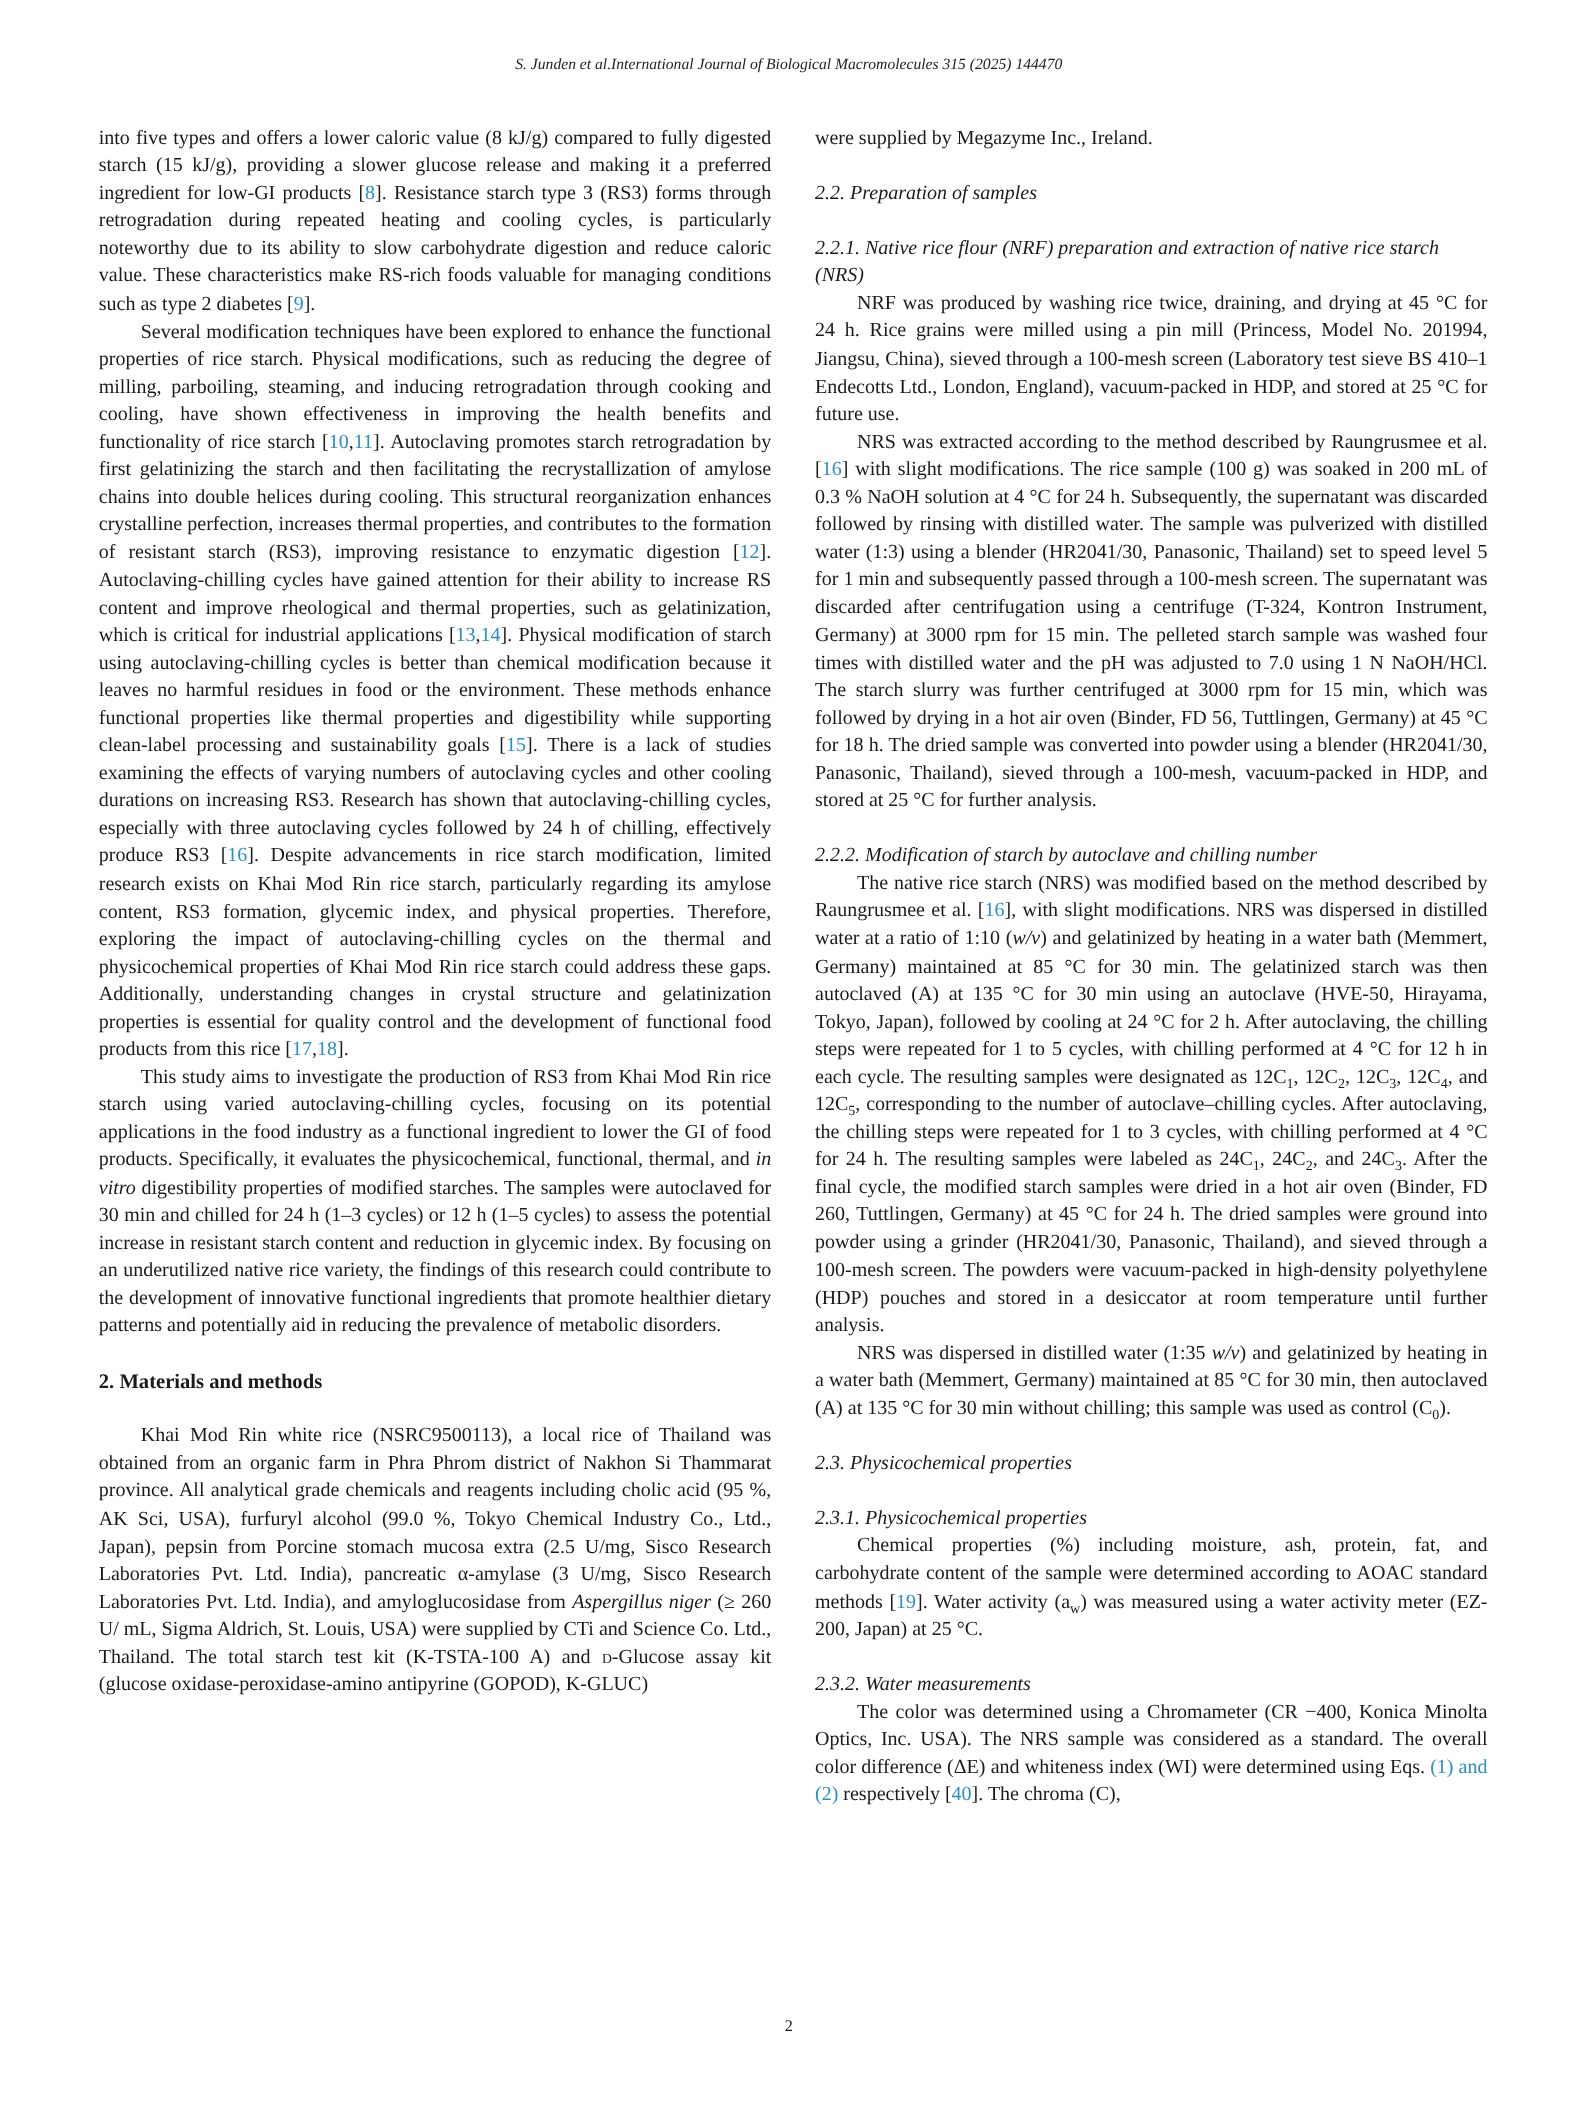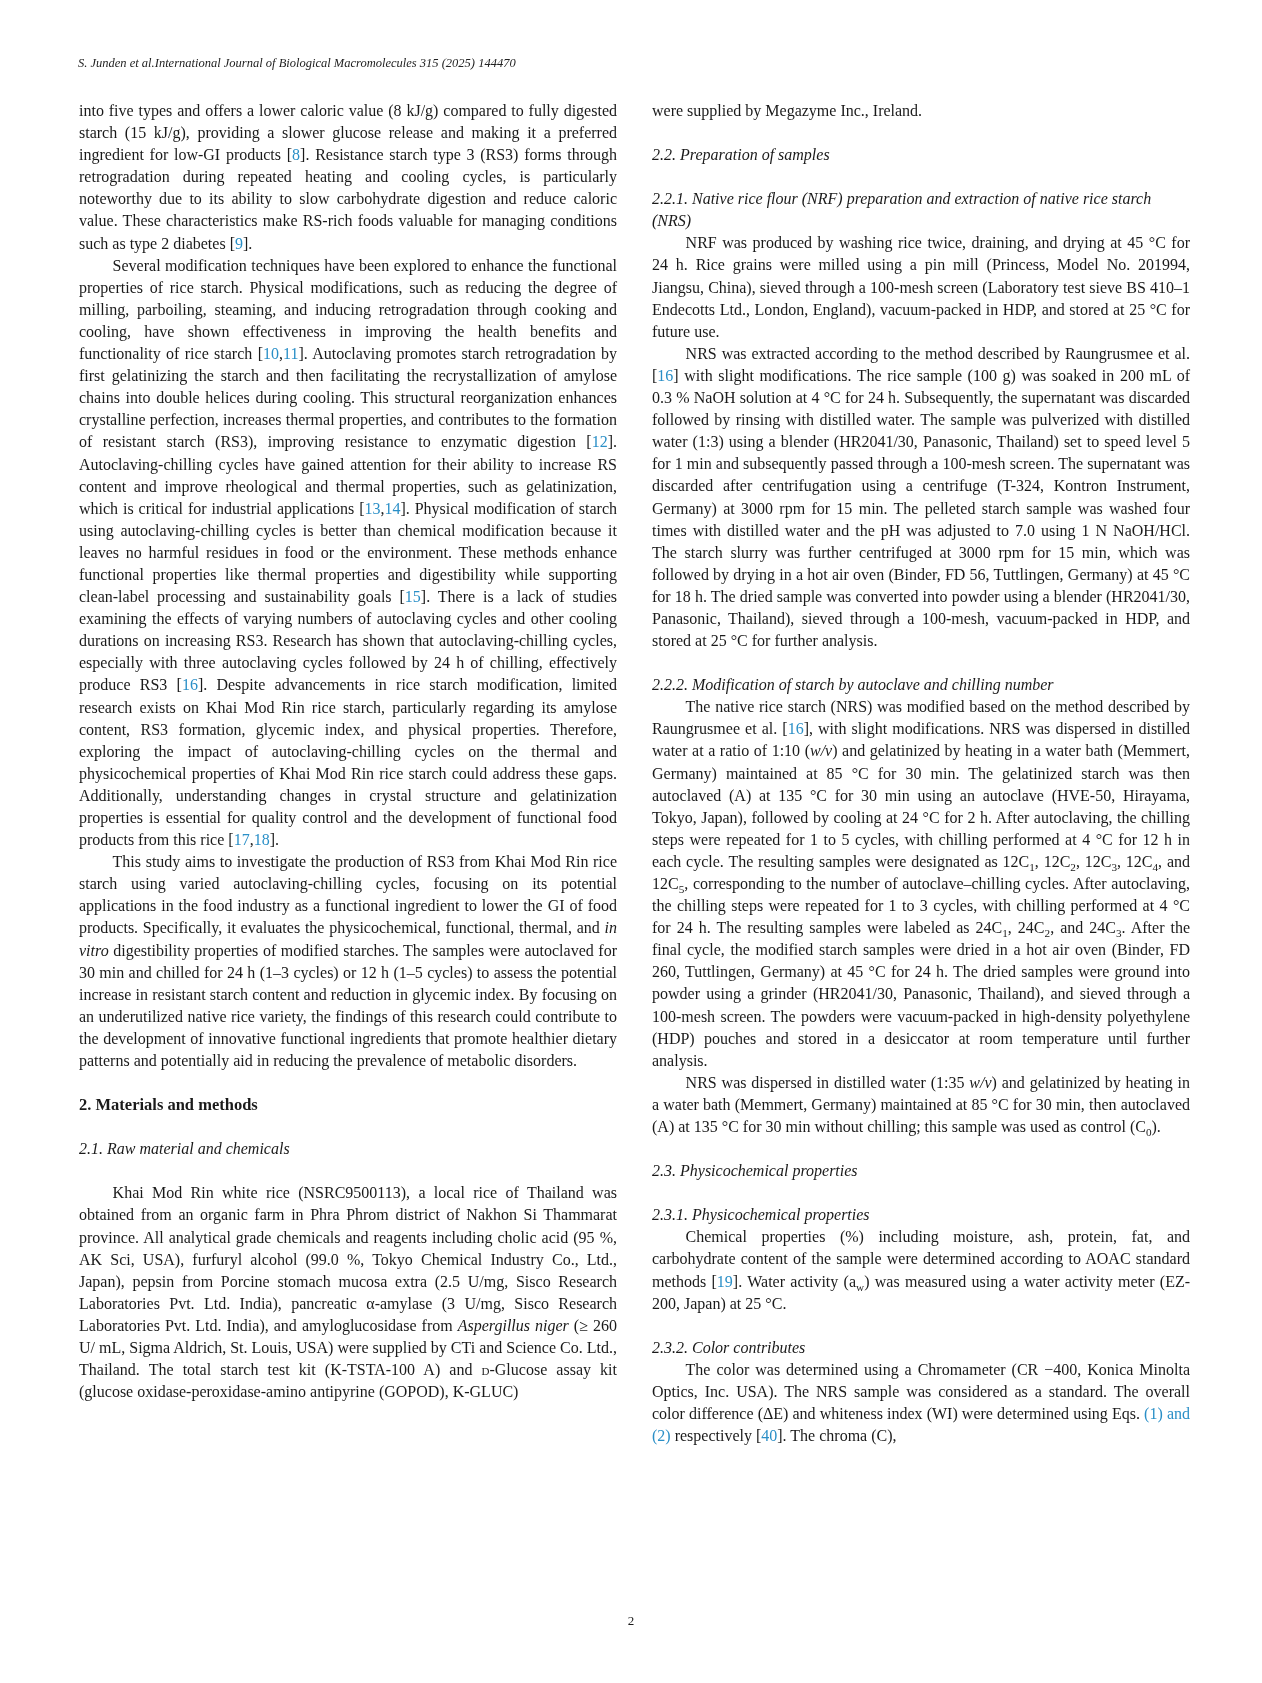--- a/index.html
+++ b/index.html
@@ -1,19 +1,19 @@
 <!DOCTYPE html>
 <html><head>
 <meta charset="utf-8">
 <style>
   html, body { margin: 0; padding: 0; background: #ffffff; }
   body { width: 1262px; height: 1683px; position: relative; overflow: hidden;
          font-family: "Liberation Serif", "DejaVu Serif", serif; color: #1a1a1a; }
   .running-head { position: absolute; top: 44px; left: 78px; right: 78px;
-         font-style: italic; font-size: 12.5px; color: #222; display: flex; justify-content: flex-start; margin-top: 12px; }
+         font-style: italic; font-size: 12.5px; color: #222; display: flex; justify-content: center; }
   .col { position: absolute; top: 100px; width: 538px; font-size: 16px; line-height: 22.1px; text-align: justify; }
   .col.left { left: 79px; }
   .col.right { left: 652px; }
   p { margin: 0; }
   p.indent { text-indent: 2.1em; }
   .link { color: #2a8fc7; }
   .sec { font-weight: bold; font-size: 16.5px; margin: 22px 0 22px 0; }
   .subsec { font-style: italic; margin: 22px 0 22px 0; text-align: left; }
   .subsubsec { font-style: italic; margin: 22px 0 0 0; text-align: left; }
   em { font-style: italic; }
@@ -30,21 +30,20 @@
 </div>
 
 <div class="col left">
   <p><span>into five types and offers a lower caloric value (8 kJ/g) compared to fully digested starch (15 kJ/g), providing a slower glucose release and making it a preferred ingredient for low-GI products [</span><a class="link">8</a><span>]. Resistance starch type 3 (RS3) forms through retrogradation during repeated heating and cooling cycles, is particularly noteworthy due to its ability to slow carbohydrate digestion and reduce caloric value. These characteristics make RS-rich foods valuable for managing conditions such as type 2 diabetes [</span><a class="link">9</a><span>].</span></p>
 
   <p class="indent"><span>Several modification techniques have been explored to enhance the functional properties of rice starch. Physical modifications, such as reducing the degree of milling, parboiling, steaming, and inducing retrogradation through cooking and cooling, have shown effectiveness in improving the health benefits and functionality of rice starch [</span><a class="link">10</a>,<a class="link">11</a><span>]. Autoclaving promotes starch retrogradation by first gelatinizing the starch and then facilitating the recrystallization of amylose chains into double helices during cooling. This structural reorganization enhances crystalline perfection, increases thermal properties, and contributes to the formation of resistant starch (RS3), improving resistance to enzymatic digestion [</span><a class="link">12</a><span>]. Autoclaving-chilling cycles have gained attention for their ability to increase RS content and improve rheological and thermal properties, such as gelatinization, which is critical for industrial applications [</span><a class="link">13</a>,<a class="link">14</a><span>]. Physical modification of starch using autoclaving-chilling cycles is better than chemical modification because it leaves no harmful residues in food or the environment. These methods enhance functional properties like thermal properties and digestibility while supporting clean-label processing and sustainability goals [</span><a class="link">15</a><span>]. There is a lack of studies examining the effects of varying numbers of autoclaving cycles and other cooling durations on increasing RS3. Research has shown that autoclaving-chilling cycles, especially with three autoclaving cycles followed by 24 h of chilling, effectively produce RS3 [</span><a class="link">16</a><span>]. Despite advancements in rice starch modification, limited research exists on Khai Mod Rin rice starch, particularly regarding its amylose content, RS3 formation, glycemic index, and physical properties. Therefore, exploring the impact of autoclaving-chilling cycles on the thermal and physicochemical properties of Khai Mod Rin rice starch could address these gaps. Additionally, understanding changes in crystal structure and gelatinization properties is essential for quality control and the development of functional food products from this rice [</span><a class="link">17</a>,<a class="link">18</a><span>].</span></p>
 
   <p class="indent"><span>This study aims to investigate the production of RS3 from Khai Mod Rin rice starch using varied autoclaving-chilling cycles, focusing on its potential applications in the food industry as a functional ingredient to lower the GI of food products. Specifically, it evaluates the physicochemical, functional, thermal, and </span><em>in vitro</em><span> digestibility properties of modified starches. The samples were autoclaved for 30 min and chilled for 24 h (1–3 cycles) or 12 h (1–5 cycles) to assess the potential increase in resistant starch content and reduction in glycemic index. By focusing on an underutilized native rice variety, the findings of this research could contribute to the development of innovative functional ingredients that promote healthier dietary patterns and potentially aid in reducing the prevalence of metabolic disorders.</span></p>
 
   <div class="sec">2.  Materials and methods</div>
-  <div class="subsec">2.1.  Raw material and chemicals</div>
 
   <p class="indent"><span>Khai Mod Rin white rice (NSRC9500113), a local rice of Thailand was obtained from an organic farm in Phra Phrom district of Nakhon Si Thammarat province. All analytical grade chemicals and reagents including cholic acid (95 %, AK Sci, USA), furfuryl alcohol (99.0 %, Tokyo Chemical Industry Co., Ltd., Japan), pepsin from Porcine stomach mucosa extra (2.5 U/mg, Sisco Research Laboratories Pvt. Ltd. India), pancreatic α-amylase (3 U/mg, Sisco Research Laboratories Pvt. Ltd. India), and amyloglucosidase from </span><em>Aspergillus niger</em><span> (≥ 260 U/ mL, Sigma Aldrich, St. Louis, USA) were supplied by CTi and Science Co. Ltd., Thailand. The total starch test kit (K-TSTA-100 A) and </span><span class="sc">d</span><span>-Glucose assay kit (glucose oxidase-peroxidase-amino antipyrine (GOPOD), K-GLUC)</span></p>
 </div>
 
 <div class="col right">
   <p>were supplied by Megazyme Inc., Ireland.</p>
 
   <div class="subsec">2.2.  Preparation of samples</div>
   <div class="subsubsec" style="margin-top:0">2.2.1.  Native rice flour (NRF) preparation and extraction of native rice starch (NRS)</div>
 
@@ -53,17 +52,17 @@
 
   <div class="subsubsec">2.2.2.  Modification of starch by autoclave and chilling number</div>
   <p class="indent"><span>The native rice starch (NRS) was modified based on the method described by Raungrusmee et al. [</span><a class="link">16</a><span>], with slight modifications. NRS was dispersed in distilled water at a ratio of 1:10 (</span><em>w/v</em><span>) and gelatinized by heating in a water bath (Memmert, Germany) maintained at 85 °C for 30 min. The gelatinized starch was then autoclaved (A) at 135 °C for 30 min using an autoclave (HVE-50, Hirayama, Tokyo, Japan), followed by cooling at 24 °C for 2 h. After autoclaving, the chilling steps were repeated for 1 to 5 cycles, with chilling performed at 4 °C for 12 h in each cycle. The resulting samples were designated as 12C</span><sub>1</sub><span>, 12C</span><sub>2</sub><span>, 12C</span><sub>3</sub><span>, 12C</span><sub>4</sub><span>, and 12C</span><sub>5</sub><span>, corresponding to the number of autoclave–chilling cycles. After autoclaving, the chilling steps were repeated for 1 to 3 cycles, with chilling performed at 4 °C for 24 h. The resulting samples were labeled as 24C</span><sub>1</sub><span>, 24C</span><sub>2</sub><span>, and 24C</span><sub>3</sub><span>. After the final cycle, the modified starch samples were dried in a hot air oven (Binder, FD 260, Tuttlingen, Germany) at 45 °C for 24 h. The dried samples were ground into powder using a grinder (HR2041/30, Panasonic, Thailand), and sieved through a 100-mesh screen. The powders were vacuum-packed in high-density polyethylene (HDP) pouches and stored in a desiccator at room temperature until further analysis.</span></p>
 
   <p class="indent"><span>NRS was dispersed in distilled water (1:35 </span><em>w/v</em><span>) and gelatinized by heating in a water bath (Memmert, Germany) maintained at 85 °C for 30 min, then autoclaved (A) at 135 °C for 30 min without chilling; this sample was used as control (C</span><sub>0</sub><span>).</span></p>
 
   <div class="subsec">2.3.  Physicochemical properties</div>
   <div class="subsubsec" style="margin-top:0">2.3.1.  Physicochemical properties</div>
   <p class="indent"><span>Chemical properties (%) including moisture, ash, protein, fat, and carbohydrate content of the sample were determined according to AOAC standard methods [</span><a class="link">19</a><span>]. Water activity (a</span><sub>w</sub><span>) was measured using a water activity meter (EZ-200, Japan) at 25 °C.</span></p>
 
-  <div class="subsubsec">2.3.2.  Color contributes</div>
+  <div class="subsubsec">2.3.2.  Water measurements</div>
   <p class="indent"><span>The color was determined using a Chromameter (CR −400, Konica Minolta Optics, Inc. USA). The NRS sample was considered as a standard. The overall color difference (ΔE) and whiteness index (WI) were determined using Eqs. </span><a class="link">(1) and (2)</a><span> respectively [</span><a class="link">40</a><span>]. The chroma (C),</span></p>
 </div>
 
 <div class="page-number">2</div>
 
 </body></html>

